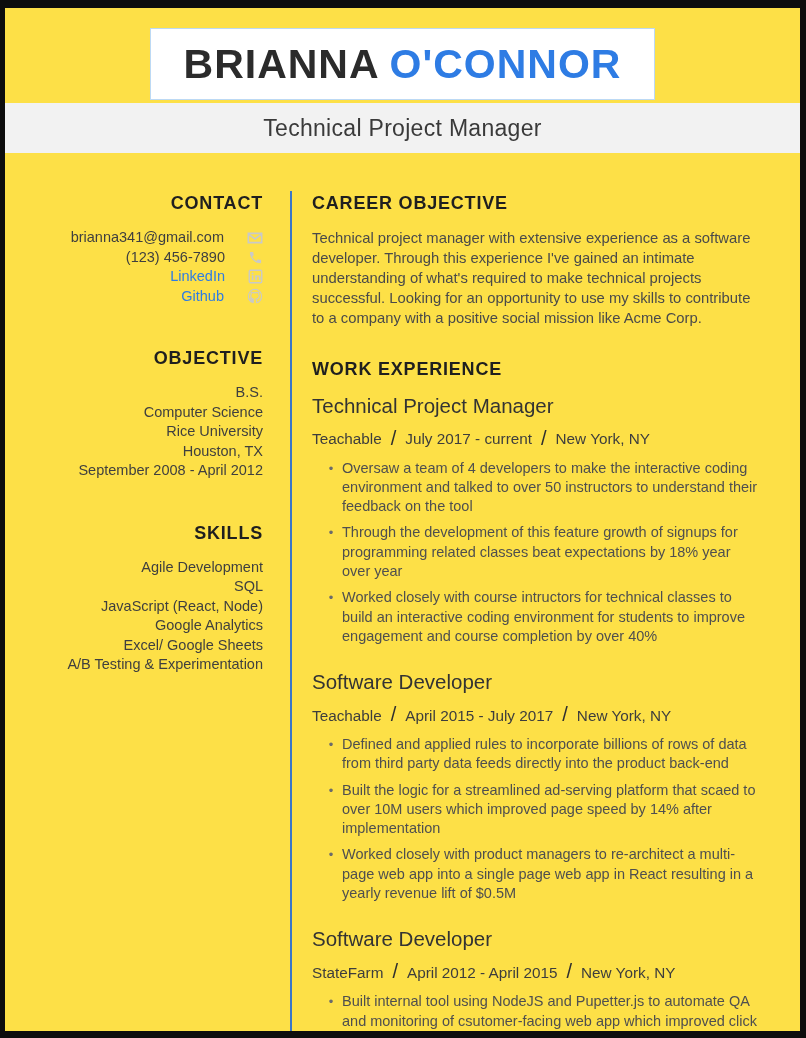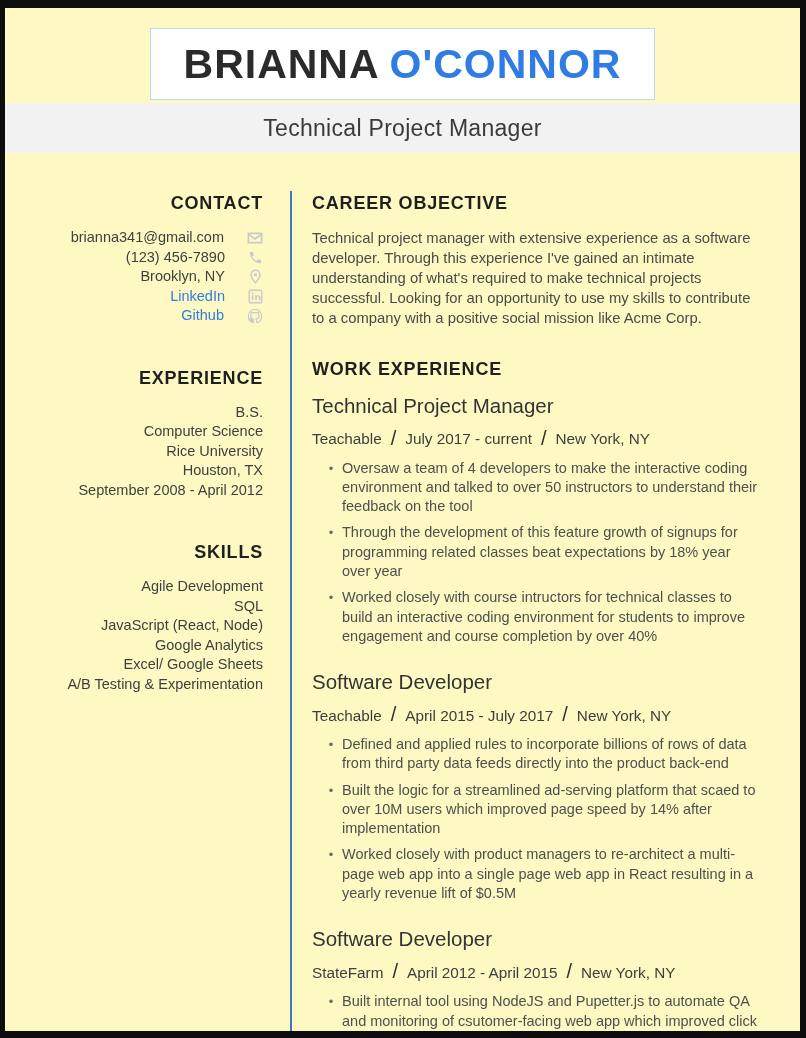--- a/index.html
+++ b/index.html
@@ -3,21 +3,21 @@
 <meta charset="utf-8">
 <style>
   * { margin: 0; padding: 0; box-sizing: border-box; }
   html, body { background: #ffffff; }
   body { font-family: "Liberation Sans", "DejaVu Sans", sans-serif; }
 
   .page {
     position: relative;
     width: 806px;
     height: 1038px;
-    background: #fef9c3;
+    background: #fde047;
     border-top: 8px solid #0d0d0d;
     border-left: 5px solid #0d0d0d;
     border-right: 6px solid #0d0d0d;
     border-bottom: 7px solid #0d0d0d;
     overflow: hidden;
   }
 
   
   .name-box {
     width: 505px;
@@ -195,29 +195,20 @@
 
         <div class="contact-item">
           <span>(123) 456-7890</span>
           <span>
             <svg width="15" height="15" viewBox="0 0 24 24" fill="#c9c9c9">
                 <path d="M6.6 10.8c1.4 2.8 3.8 5.1 6.6 6.6l2.2-2.2c.3-.3.7-.4 1-.2 1.1.4 2.3.6 3.6.6.6 0 1 .4 1 1V20c0 .6-.4 1-1 1C10.6 21 3 13.4 3 4c0-.6.4-1 1-1h3.5c.6 0 1 .4 1 1 0 1.2.2 2.4.6 3.6.1.3 0 .7-.2 1l-2.3 2.2z"></path>
               </svg>
           </span>
         </div>
 
-        <div class="contact-item">
-          <span>Brooklyn, NY</span>
-          <span>
-            <svg width="15" height="15" viewBox="0 0 24 24">
-                <path d="M12 2C8.1 2 5 5.1 5 9c0 5.2 7 13 7 13s7-7.8 7-13c0-3.9-3.1-7-7-7z" fill="none" stroke="#c9c9c9" stroke-width="2.2"></path>
-                <circle cx="12" cy="9" r="2.4" fill="#c9c9c9"></circle>
-              </svg>
-          </span>
-        </div>
 
         <div class="contact-item">
           <span class="link">LinkedIn</span>
           <span>
             <svg width="15" height="15" viewBox="0 0 24 24">
                 <rect x="2" y="2" width="20" height="20" rx="2" fill="none" stroke="#c9c9c9" stroke-width="2.2"></rect>
                 <rect x="6" y="10" width="2.6" height="8" fill="#c9c9c9"></rect>
                 <circle cx="7.3" cy="7" r="1.5" fill="#c9c9c9"></circle>
                 <path d="M11.5 10h2.5v1.2c.5-.8 1.5-1.4 2.7-1.4 2 0 3.3 1.3 3.3 3.8V18h-2.6v-4c0-1.2-.5-2-1.6-2-1 0-1.7.7-1.7 2v4h-2.6v-8z" fill="#c9c9c9"></path>
               </svg>
@@ -228,21 +219,21 @@
           <span class="link">Github</span>
           <span>
             <svg width="16" height="16" viewBox="0 0 24 24">
                 <path d="M12 2C6.5 2 2 6.6 2 12.2c0 4.5 2.9 8.3 6.8 9.7.5.1.7-.2.7-.5v-1.8c-2.8.6-3.4-1.2-3.4-1.2-.5-1.2-1.1-1.5-1.1-1.5-.9-.6.1-.6.1-.6 1 .1 1.5 1 1.5 1 .9 1.6 2.4 1.1 2.9.9.1-.7.3-1.1.6-1.4-2.2-.3-4.6-1.1-4.6-5 0-1.1.4-2 1-2.8-.1-.2-.4-1.3.1-2.7 0 0 .8-.3 2.8 1a9.4 9.4 0 0 1 5 0c1.9-1.3 2.8-1 2.8-1 .5 1.4.2 2.5.1 2.7.6.7 1 1.6 1 2.8 0 3.9-2.4 4.8-4.6 5 .4.3.7.9.7 1.9v2.8c0 .3.2.6.7.5 4-1.4 6.8-5.2 6.8-9.7C22 6.6 17.5 2 12 2z" fill="none" stroke="#c9c9c9" stroke-width="1.6"></path>
               </svg>
           </span>
         </div>
       </div>
 
       <div class="side-section edu-section">
-        <div class="section-heading">EXPERIENCE</div>
+        <div class="section-heading">OBJECTIVE</div>
         <div class="side-lines">
           <div>B.S.</div>
           <div>Computer Science</div>
           <div>Rice University</div>
           <div>Houston, TX</div>
           <div>September 2008 - April 2012</div>
         </div>
       </div>
 
       <div class="side-section skills-section">

